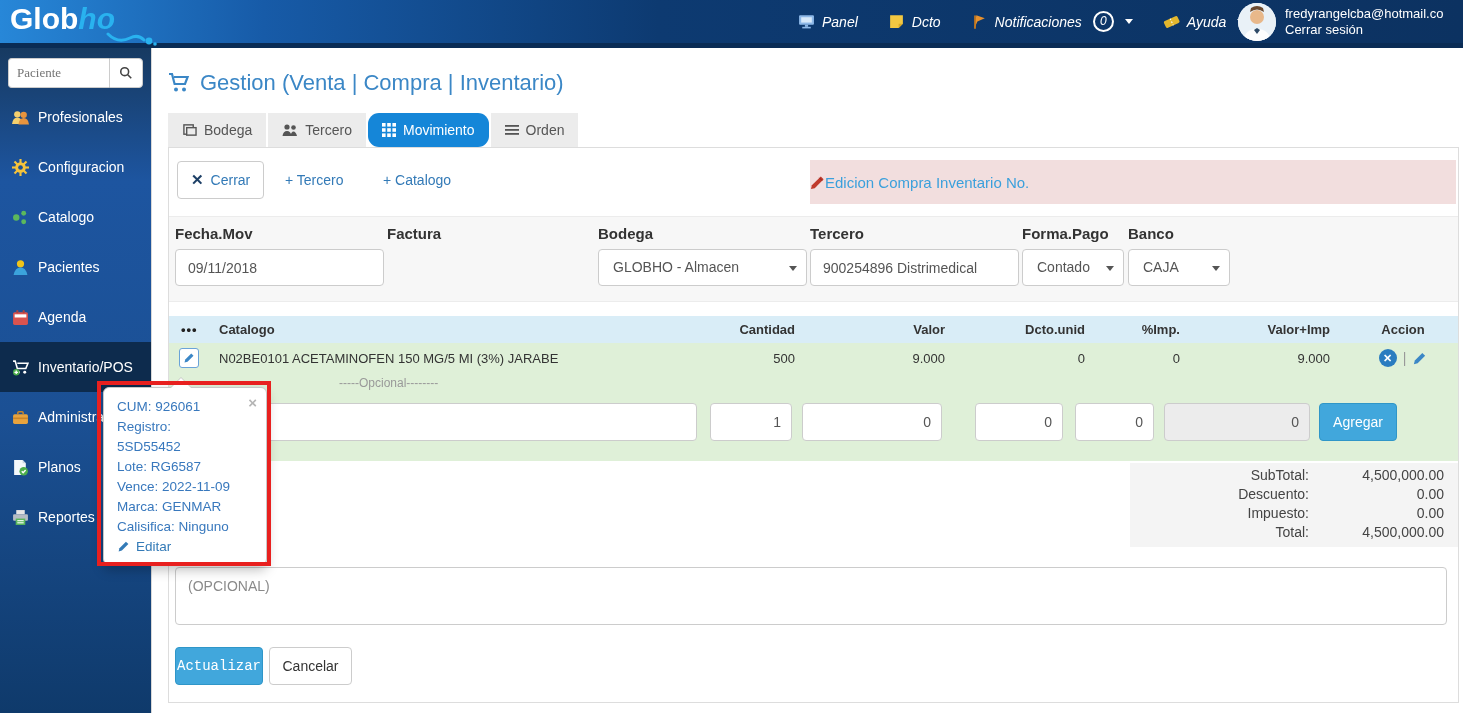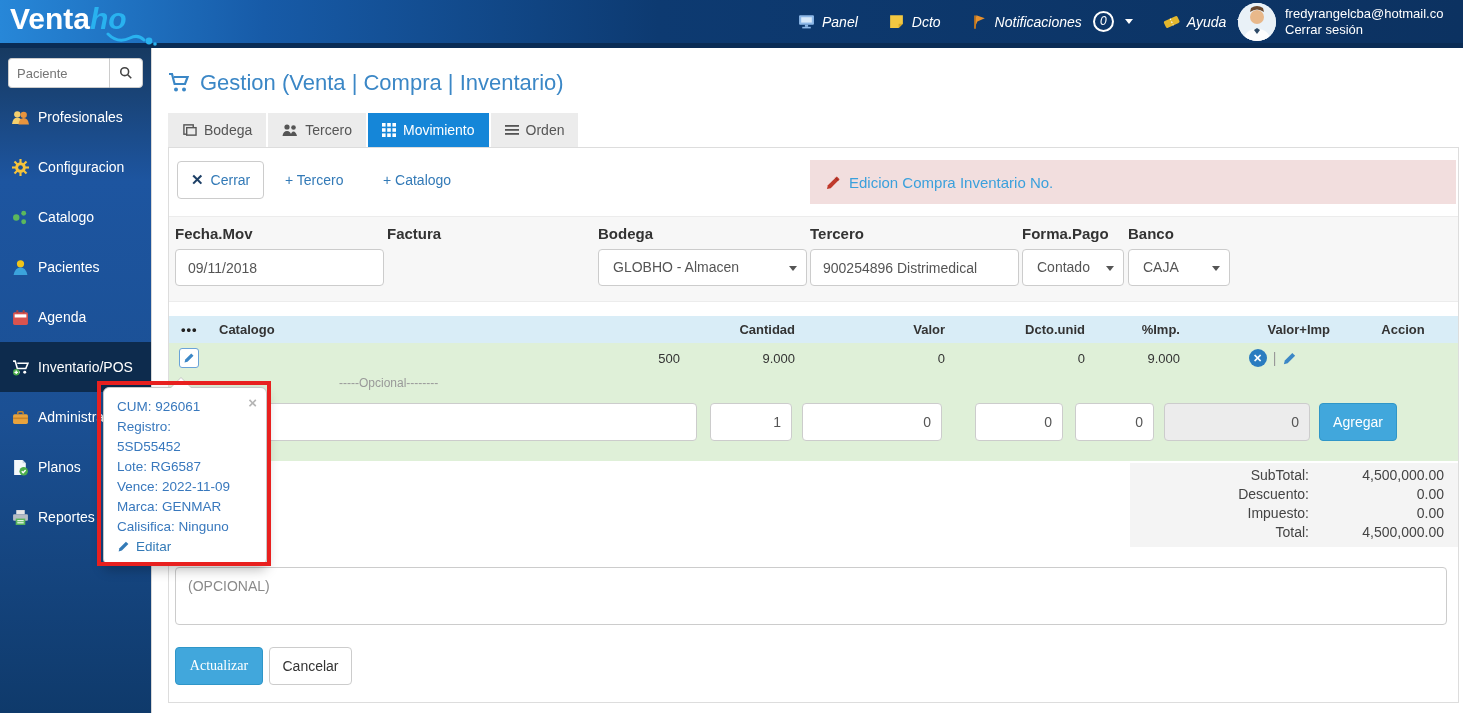--- a/index.html
+++ b/index.html
@@ -21,47 +21,47 @@
     border-top:5px solid #fff; margin-left:4px; }
   .tb-user { position:absolute; left:1238px; top:3px; display:flex; gap:9px; align-items:center; }
   .avatar { width:38px; height:38px; border-radius:50%; overflow:hidden; background:#eef3f8; flex:0 0 auto; }
   .user-txt { color:#fff; font-size:13px; line-height:16px; width:178px; overflow:hidden; white-space:nowrap; }
 
   
   .sidebar { position:absolute; left:0; top:48px; width:151px; height:665px;
     background:linear-gradient(180deg,#173a61 0%,#1d55a0 20%,#1b5094 55%,#0f3a6b 100%); }
   .search-wrap { display:flex; margin:10px 8px 4px 8px; height:30px; }
   .search-wrap input { flex:1; min-width:0; border:1px solid #ccc; border-right:none; border-radius:4px 0 0 4px;
-    padding:8px 8px; font-size:13px; color:#555; font-family:Liberation Sans, sans-serif; outline:none; }
+    padding:8px 8px; font-size:13px; color:#555; font-family:Liberation Serif, serif; outline:none; }
   .search-btn { width:34px; background:#fff; border:1px solid #ccc; border-radius:0 4px 4px 0;
     display:flex; align-items:center; justify-content:center; cursor:pointer; }
   .side-items { margin-top:4px; }
   .side-item { height:50px; display:flex; align-items:center; gap:9px; padding-left:12px;
     color:#fff; font-size:14px; cursor:pointer; white-space:nowrap; overflow:hidden; }
   .side-item.active { background:#0d2b4d; }
   .sicon { width:17px; height:17px; flex:0 0 auto; }
 
   
   .main { position:absolute; left:151px; top:48px; width:1312px; height:665px; background:#fff; border-left:1px solid #d8d8d8; }
   .page-title { position:absolute; left:16px; top:22px; display:flex; align-items:center; gap:10px;
     color:#3b87c6; font-size:22px; }
   .tabs { position:absolute; left:16px; top:65px; display:flex; gap:2px; }
   .tab { height:34px; display:flex; align-items:center; gap:7px; padding:0 14px; font-size:14px;
     background:#ececec; color:#555; cursor:pointer; }
-  .tab.active { background:#1586d8; color:#fff; }
+  .tab.active { background:#1586d8; color:#fff;border-radius:11px; }
   .panel { position:absolute; left:16px; top:99px; width:1291px; height:556px; border:1px solid #ddd; background:#fff; }
 
   
   .btn-cerrar { position:absolute; left:8px; top:13px; height:38px; background:#fff; border:1px solid #ccc;
     border-radius:4px; padding:0 13px; font-size:14px; color:#337ab7; display:flex; align-items:center; gap:7px; cursor:pointer; }
   .btn-cerrar .x { color:#1d3f66; font-weight:bold; font-size:15px; }
   .lnk { position:absolute; top:24px; font-size:14px; color:#337ab7; cursor:pointer; }
   .lnk1 { left:116px; } .lnk2 { left:214px; }
   .banner { position:absolute; left:641px; right:2px; top:12px; height:44px; background:#f2dede;
-    display:flex; align-items:center; gap:8px; padding-left:16px; }
+    display:flex; align-items:center; gap:0; }
   .banner span { color:#3ba0dc; font-size:15px; }
 
   
   .form-strip { position:absolute; left:0; top:68px; right:0; height:86px; background:#f7f7f7;
     border-top:1px solid #ececec; border-bottom:1px solid #ececec; }
   .field { position:absolute; top:8px; }
   .field .flabel { font-size:15px; font-weight:bold; color:#333; margin-bottom:7px; }
   .inp { height:37px; border:1px solid #ccc; border-radius:4px; padding:0 12px; font-size:14px; color:#555;
     font-family:inherit; background:#fff; width:100%; outline:none; }
   .sel { position:relative; height:37px; line-height:35px; border:1px solid #ccc; border-radius:4px;
@@ -102,21 +102,21 @@
   .t-row { display:flex; height:19px; line-height:19px; }
   .t-label { flex:1; text-align:right; }
   .t-value { width:135px; text-align:right; }
 
   
   .obs-label { position:absolute; left:8px; top:399px; font-size:13px; font-weight:bold; color:#333; }
   .obs-area { position:absolute; left:6px; top:419px; width:1272px; height:58px; border:1px solid #ccc;
     border-radius:4px; font-family:inherit; font-size:14px; color:#555; padding:10px 12px; resize:none; outline:none; }
   .obs-area::placeholder { color:#8a8a8a; }
   .btn-act { position:absolute; left:6px; top:499px; width:88px; height:38px; background:#41a7dc;
-    border:1px solid #2f96c8; border-radius:4px; color:#fff; font-size:14px; font-family:Liberation Serif, serif; cursor:pointer; }
+    border:1px solid #2f96c8; border-radius:4px; color:#fff; font-size:14px; font-family:Liberation Mono, monospace; cursor:pointer; }
   .btn-can { position:absolute; left:100px; top:499px; width:83px; height:38px; background:#fff;
     border:1px solid #ccc; border-radius:4px; color:#333; font-size:14px; font-family:inherit; cursor:pointer; }
 
   
   .popover { position:absolute; left:103px; top:387px; width:164px; z-index:40; background:#fff;
     border:1px solid #c8c8c8; border-radius:6px; box-shadow:0 5px 12px rgba(0,0,0,.25); padding:9px 12px 10px 13px; }
   .popover::before { content:""; position:absolute; left:66px; top:-11px; width:0; height:0;
     border-left:11px solid transparent; border-right:11px solid transparent; border-bottom:11px solid #c8c8c8; }
   .popover::after { content:""; position:absolute; left:67px; top:-10px; width:0; height:0;
     border-left:10px solid transparent; border-right:10px solid transparent; border-bottom:10px solid #fff; }
@@ -127,21 +127,21 @@
   
   .red-rect { position:absolute; left:97px; top:381px; width:174px; height:185px;
     border:4px solid #e8201f; z-index:60; pointer-events:none; }
 </style>
 </head>
 <body>
 
 <div id="app">
 
   <div class="topbar">
-    <div class="logo"><span>Venta</span><span class="p2">ho</span>
+    <div class="logo"><span>Glob</span><span class="p2">ho</span>
       <svg class="logo-swirl" width="52" height="18" viewBox="0 0 52 18">
           <path d="M2 6 q10 10 22 4 q8 -4 14 2" stroke="#29b2ef" stroke-width="3" fill="none" stroke-linecap="round"></path>
           <circle cx="43" cy="13" r="3.4" fill="#29b2ef"></circle>
           <circle cx="49" cy="16" r="1.8" fill="#29b2ef"></circle>
         </svg>
     </div>
     <div class="tb-nav">
       <div class="tb-item">
         <svg class="sicon" viewBox="0 0 16 16" width="16" height="16">
             <rect x="1" y="2" width="14" height="9" rx="1" fill="#8db8e8"></rect>
@@ -402,20 +402,21 @@
 
       <div class="green">
         <div class="item-row grid8">
           <div>
               <span class="edit-sq">
                 <svg width="12" height="12" viewBox="0 0 16 16">
                   <path d="M11 2l3 3l-8 8l-4 1l1-4z" fill="#3b87c6"></path>
                 </svg>
               </span>
             </div>
+          <div style="padding-left:8px;">N02BE0101 ACETAMINOFEN 150 MG/5 MI (3%) JARABE</div>
           <div class="num">500</div>
           <div class="num">9.000</div>
           <div class="num">0</div>
           <div class="num">0</div>
           <div class="num">9.000</div>
           <div class="act-cell">
             <span class="xcirc">✕</span>
             <span class="pipe">|</span>
             <svg width="15" height="15" viewBox="0 0 16 16" style="cursor:pointer;">
                 <path d="M11 2l3 3l-8 8l-4 1l1-4z" fill="#3b87c6"></path>

